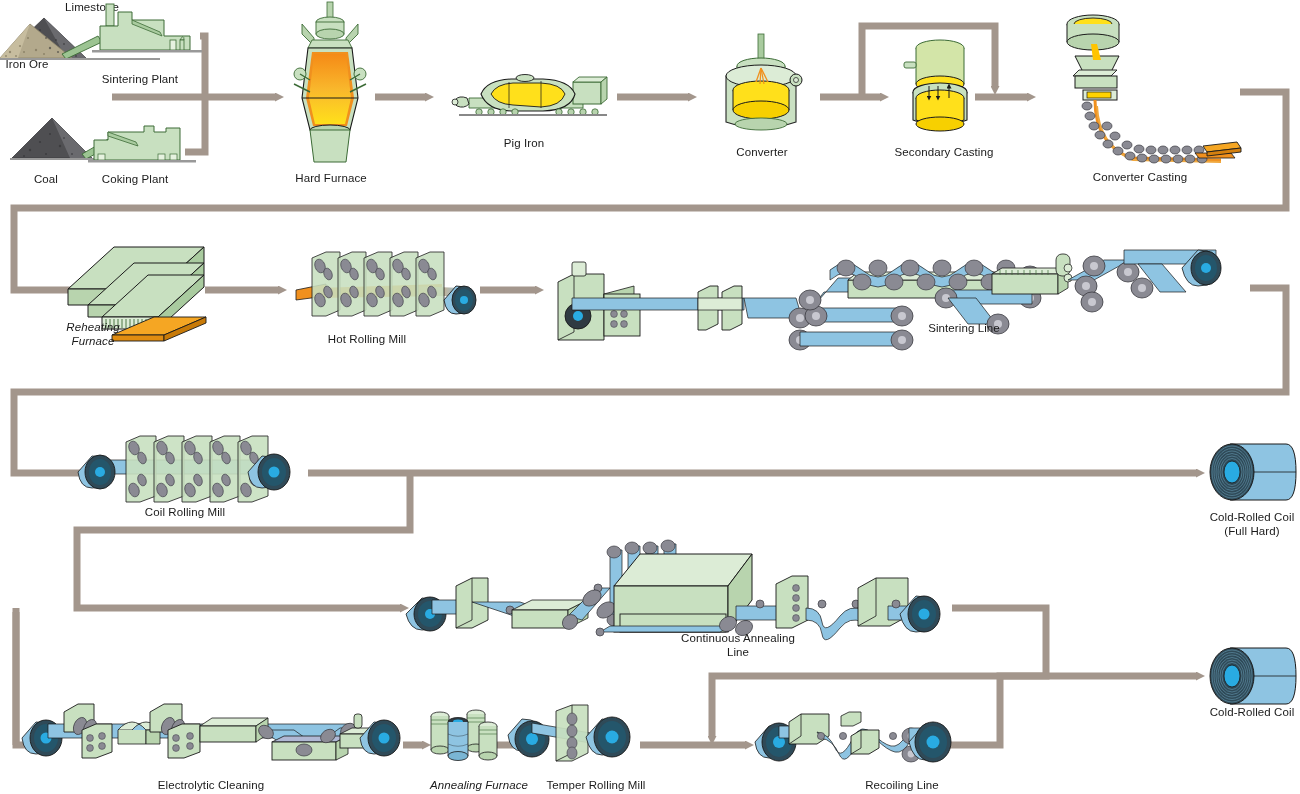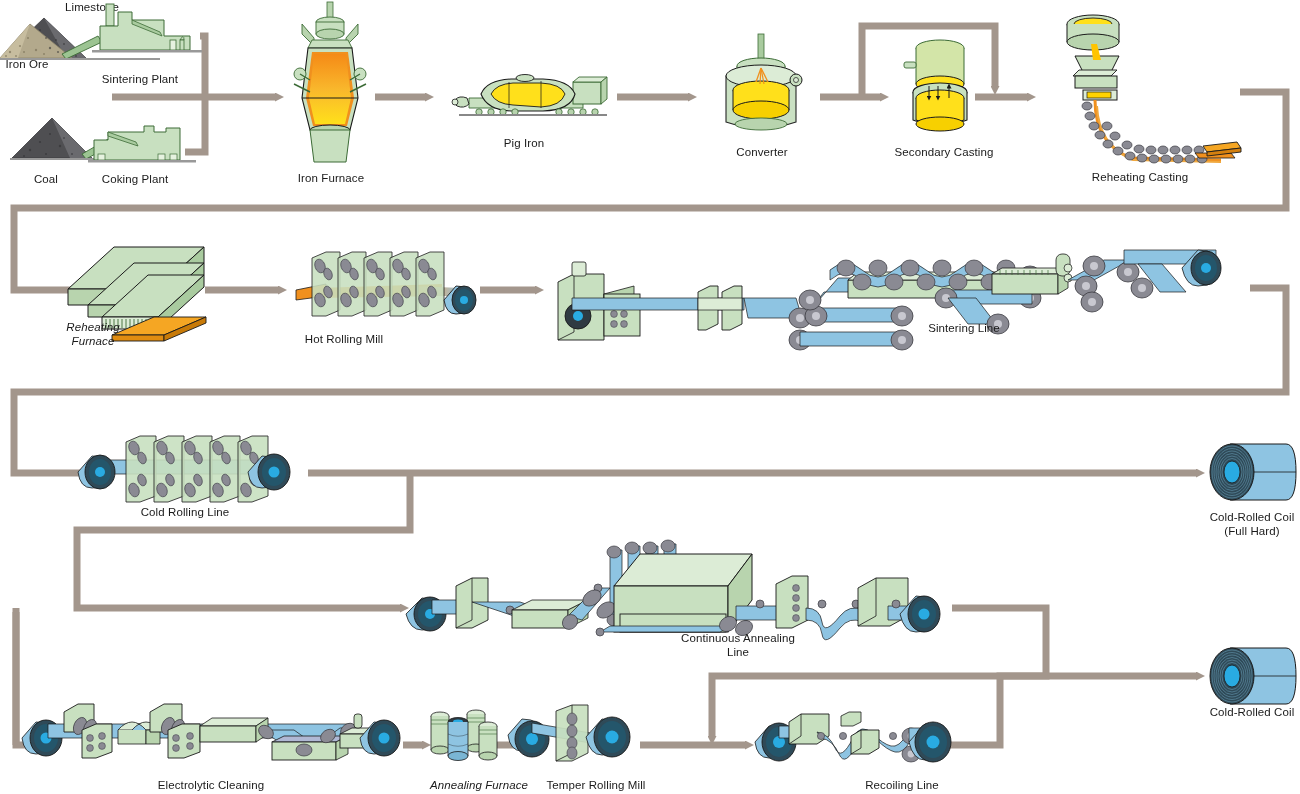--- a/index.html
+++ b/index.html
@@ -165,21 +165,21 @@
       </defs>
       <path d="M14,96 L70,96" stroke="#1a1a1a" stroke-width="1" fill="none"></path>
       <ellipse cx="42" cy="128" rx="20" ry="5" fill="#b8d4ae" stroke="#1a1a1a" stroke-width="1"></ellipse>
       <path d="M22,128 L26,160 L58,160 L62,128 Z" fill="#c8e0c0" stroke="#3c6b36" stroke-width="1"></path>
       <circle cx="12" cy="72" r="6" fill="#c8e0c0" stroke="#3c6b36" stroke-width=".9"></circle>
       <circle cx="72" cy="72" r="6" fill="#c8e0c0" stroke="#3c6b36" stroke-width=".9"></circle>
       <path d="M12,72 L22,78 M72,72 L62,78" stroke="#3c6b36" stroke-width="1.4" fill="none"></path>
       <path d="M6,82 L22,90 M78,82 L62,90" stroke="#3c6b36" stroke-width="1.4" fill="none"></path>
     </svg>
   </div>
-  <div class="cap" style="left:283px;top:171px;width:96px;">Iron Furnace</div>
+  <div class="cap" style="left:283px;top:171px;width:96px;">Hard Furnace</div>
 
   <div class="node" style="left:447px;top:68px;">
     <svg width="160" height="50" viewBox="0 0 160 50">
       <path d="M22,30 L136,30 L136,40 L22,40 Z" fill="#c8e0c0" stroke="#3c6b36" stroke-width=".9"></path>
       <rect x="126" y="14" width="28" height="22" fill="#c8e0c0" stroke="#3c6b36" stroke-width="1"></rect>
       <path d="M126,14 L132,9 L160,9 L154,14 Z" fill="#dcecd6" stroke="#3c6b36" stroke-width=".9"></path>
       <path d="M154,14 L160,9 L160,31 L154,36 Z" fill="#b8d4ae" stroke="#3c6b36" stroke-width=".9"></path>
 
       <path d="M34,26 q6,-14 30,-15 L96,11 q26,1 32,15 q-4,16 -32,17 L64,43 q-24,-1 -30,-17 Z" fill="#c8e0c0" stroke="#1a1a1a" stroke-width="1.1"></path>
       <path d="M44,26 q5,-10 22,-11 L94,15 q20,1 24,11 q-4,12 -24,13 L66,37 q-17,-1 -22,-11 Z" fill="#ffe01b" stroke="#1a1a1a" stroke-width=".9"></path>
@@ -298,21 +298,21 @@
           <ellipse cx="152" cy="136" rx="5" ry="4"></ellipse>
         <ellipse cx="164" cy="136" rx="5" ry="4"></ellipse>
       </g>
 
       <path d="M160,139 L196,139 L200,144 L164,144 Z" fill="#f0901e" stroke="#1a1a1a" stroke-width=".8"></path>
 
       <path d="M168,132 L202,128 L206,134 L172,138 Z" fill="#f5a623" stroke="#1a1a1a" stroke-width=".9"></path>
       <path d="M172,138 L206,134 L206,138 L172,142 Z" fill="#d4800f" stroke="#1a1a1a" stroke-width=".9"></path>
     </svg>
   </div>
-  <div class="cap" style="left:1078px;top:170px;width:124px;">Reheating Casting</div>
+  <div class="cap" style="left:1078px;top:170px;width:124px;">Converter Casting</div>
 
   <div class="node" style="left:58px;top:243px;">
     <svg width="150" height="110" viewBox="0 0 150 110">
       <path d="M10,46 L56,4 L146,4 L100,46 Z" fill="#c8e0c0" stroke="#1a1a1a" stroke-width="1"></path>
       <path d="M10,46 L100,46 L100,62 L10,62 Z" fill="#b8d4ae" stroke="#1a1a1a" stroke-width="1"></path>
       <path d="M100,46 L146,4 L146,20 L100,62 Z" fill="#a9cb9f" stroke="#1a1a1a" stroke-width="1"></path>
       <path d="M30,62 L76,20 L146,20 L100,62 Z" fill="#c8e0c0" stroke="#1a1a1a" stroke-width="1"></path>
       <path d="M30,62 L100,62 L100,74 L30,74 Z" fill="#b8d4ae" stroke="#1a1a1a" stroke-width="1"></path>
       <path d="M100,62 L146,20 L146,32 L100,74 Z" fill="#a9cb9f" stroke="#1a1a1a" stroke-width="1"></path>
       <path d="M44,74 L90,32 L146,32 L100,74 Z" fill="#c8e0c0" stroke="#1a1a1a" stroke-width="1"></path>
@@ -403,21 +403,21 @@
           </g>
         </g>
       </g>
 
       <path d="M160,38 q18,0 18,14 q0,14 -18,14 q-10,0 -12,-14 Z" fill="#8ec4e2" stroke="#1a1a1a" stroke-width=".9"></path>
       <ellipse cx="168" cy="52" rx="12" ry="14" fill="#2f4a58" stroke="#1a1a1a" stroke-width=".9"></ellipse>
       <ellipse cx="168" cy="52" rx="9" ry="11" fill="#24566b"></ellipse>
       <circle cx="168" cy="52" r="4" fill="#29abe2"></circle>
     </svg>
   </div>
-  <div class="cap" style="left:296px;top:332px;width:96px;text-align:center;">Hot Rolling Mill</div>
+  <div class="cap" style="left:319px;top:332px;width:96px;text-align:center;">Hot Rolling Mill</div>
 
   <div class="node" style="left:548px;top:236px;">
     <svg width="700" height="122" viewBox="0 0 700 122">
 
       <path d="M10,46 L26,38 L56,38 L56,104 L10,104 Z" fill="#c8e0c0" stroke="#1a1a1a" stroke-width=".9"></path>
       <path d="M26,38 L26,96 L10,104" fill="none" stroke="#1a1a1a" stroke-width=".8"></path>
       <rect x="24" y="26" width="14" height="14" rx="2" fill="#dcecd6" stroke="#1a1a1a" stroke-width=".8"></rect>
       <path d="M56,58 L86,50 L86,66 L56,74 Z" fill="#b8d4ae" stroke="#1a1a1a" stroke-width=".8"></path>
       <rect x="56" y="58" width="36" height="42" fill="#c8e0c0" stroke="#1a1a1a" stroke-width=".9"></rect>
       <g fill="#8a8a93" stroke="#4a4a52" stroke-width=".6">
@@ -581,21 +581,21 @@
           </g>
         </g>
       </g>
 
       <path d="M180,22 q20,0 20,16 q0,16 -20,16 q-12,0 -14,-16 Z" fill="#8ec4e2" stroke="#1a1a1a" stroke-width=".8"></path>
       <ellipse cx="192" cy="38" rx="16" ry="18" fill="#2f4a58" stroke="#1a1a1a" stroke-width=".9"></ellipse>
       <ellipse cx="192" cy="38" rx="12" ry="14" fill="#24566b"></ellipse>
       <circle cx="192" cy="38" r="5.5" fill="#29abe2"></circle>
     </svg>
   </div>
-  <div class="cap" style="left:134px;top:505px;width:102px;">Cold Rolling Line</div>
+  <div class="cap" style="left:134px;top:505px;width:102px;">Coil Rolling Mill</div>
 
   <div class="node" style="left:1206px;top:442px;">
     <svg width="92" height="64" viewBox="0 0 92 64">
       <path d="M24,2 L80,2 q10,0 10,28 q0,28 -10,28 L24,58 Z" fill="#8ec4e2" stroke="#1a1a1a" stroke-width="1"></path>
       <path d="M28,30 L90,30" stroke="#1a1a1a" stroke-width=".8" fill="none"></path>
       <ellipse cx="26" cy="30" rx="22" ry="28" fill="#2f4a58" stroke="#1a1a1a" stroke-width="1"></ellipse>
       <g fill="none" stroke="#5f8fa6" stroke-width=".8" opacity=".85">
         <ellipse cx="26" cy="30" rx="20" ry="26"></ellipse>
           <ellipse cx="26" cy="30" rx="18" ry="23.5"></ellipse>
         <ellipse cx="26" cy="30" rx="16" ry="21"></ellipse>

